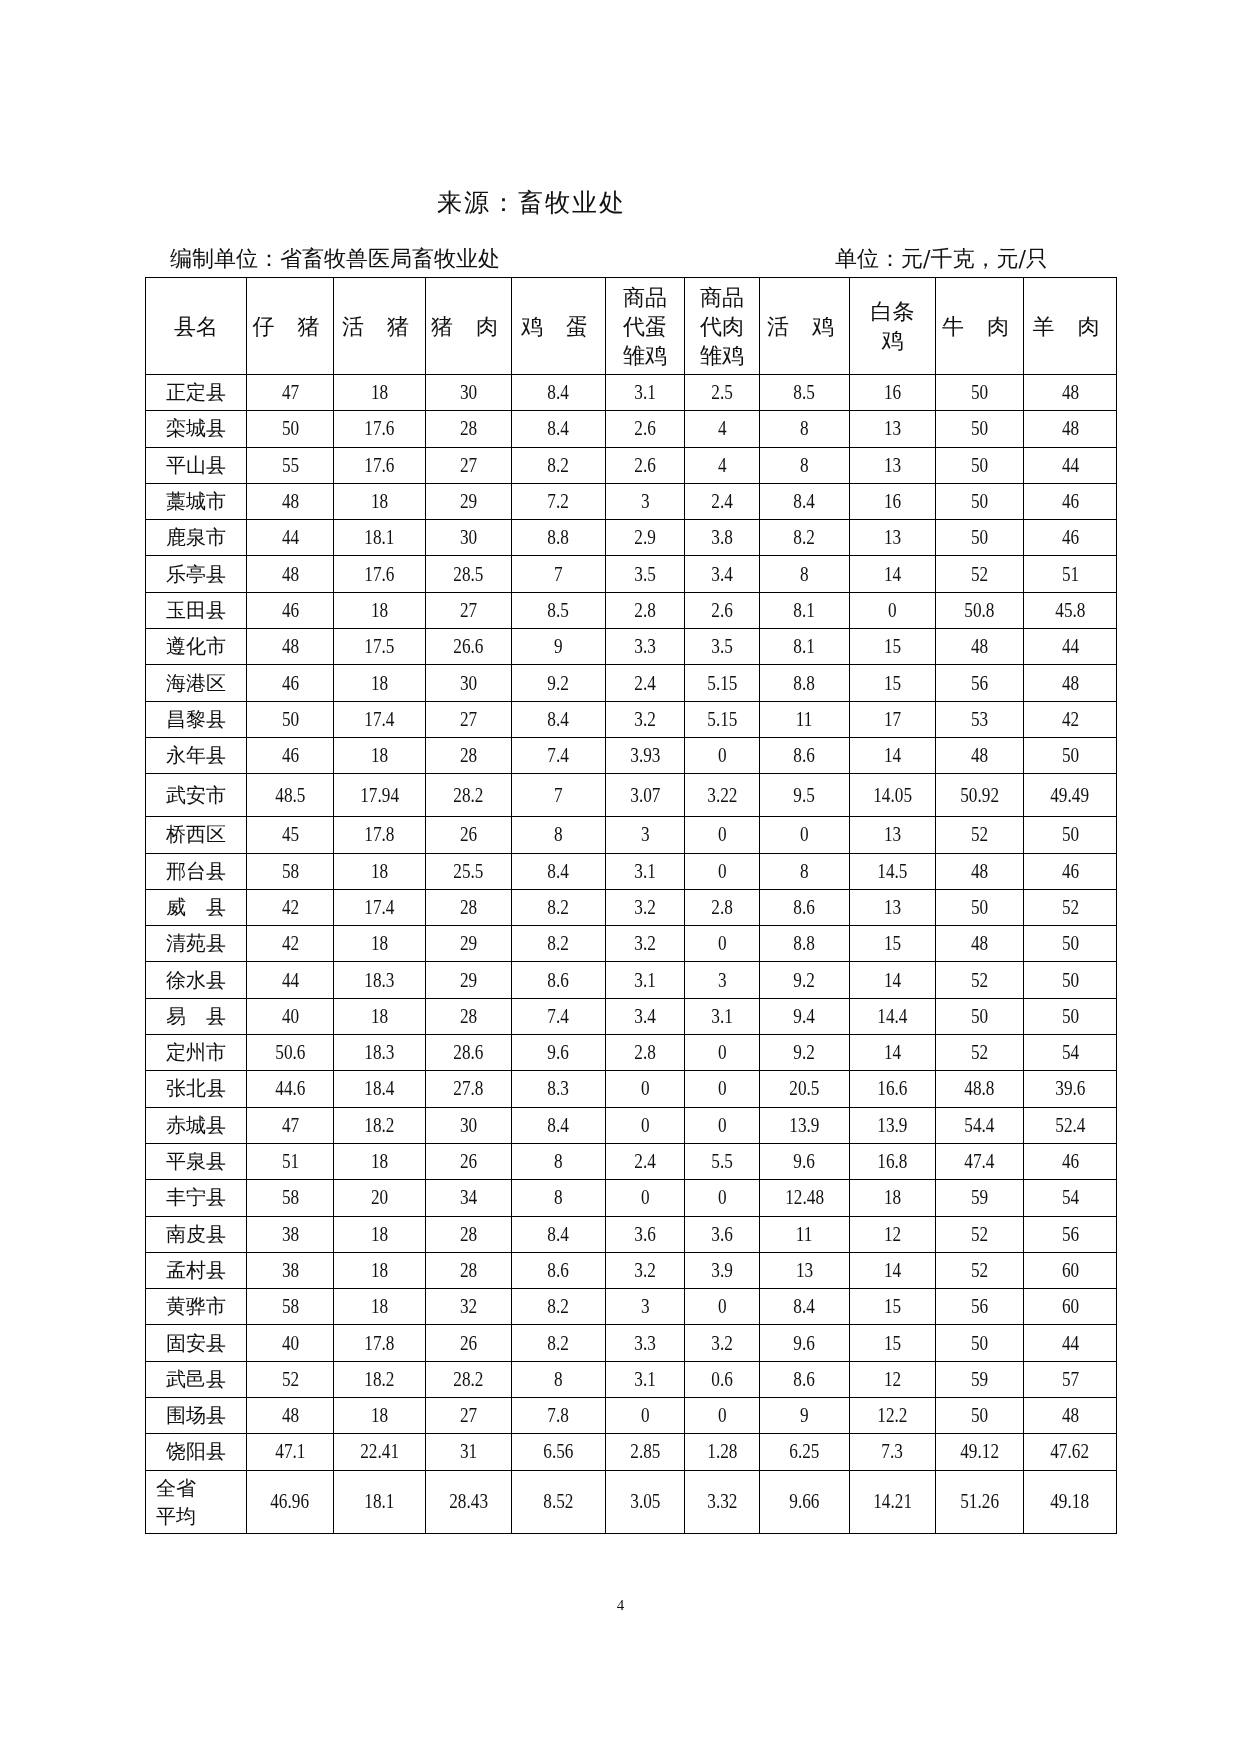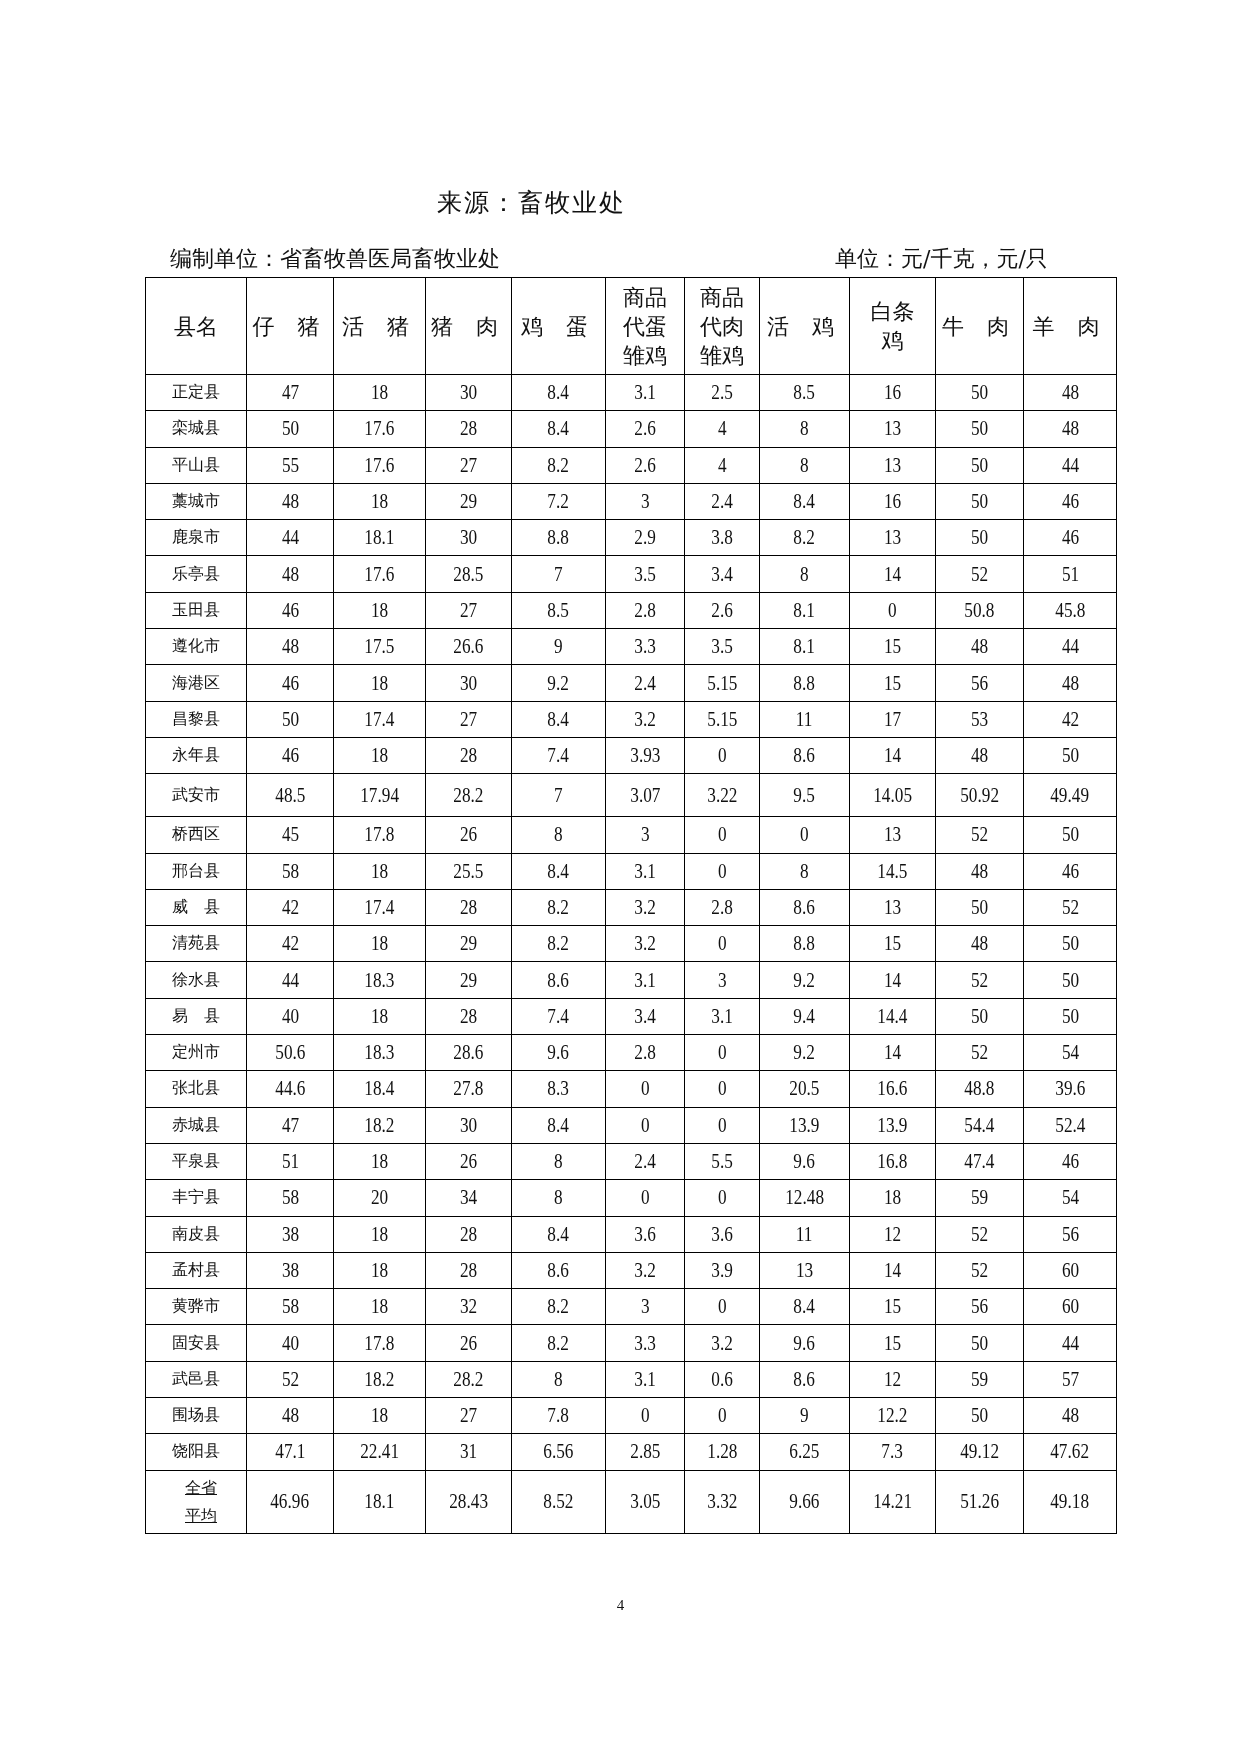--- a/index.html
+++ b/index.html
@@ -28,24 +28,24 @@
   }
   th {
     font-family: "DejaVu Sans", "Liberation Sans", sans-serif;
     font-size: 22px; height: 96px; line-height: 29px;
   }
   th.spaced { letter-spacing: 8px; }
   td {
     font-size: 21px; height: 35.3px; font-family: "Liberation Serif", "DejaVu Serif", serif;
     transform-origin: center;
   }
-  td.name { font-family: "DejaVu Serif", serif; font-size: 16px; letter-spacing: 0px; }
+  td.name { font-family: "DejaVu Serif", serif; font-size: 20px; letter-spacing: 0px; }
   tr.tall td { height: 42px; }
   tr.avg td { height: 62px; text-align: center; }
-  td.name.avgname { text-align: center; padding-left: 10px; line-height: 28px; text-decoration: underline; }
+  td.name.avgname { text-align: left; padding-left: 10px; line-height: 28px; }
   .num { display: inline-block; transform: scaleX(0.82); }
   .page-num {
     position: absolute; left: 0; width: 1241px; top: 1597px;
     text-align: center; font-size: 15px; font-family: "Liberation Serif", serif;
   }
 </style>
 </head>
 <body>
 
 <div class="title">来源：畜牧业处</div>

